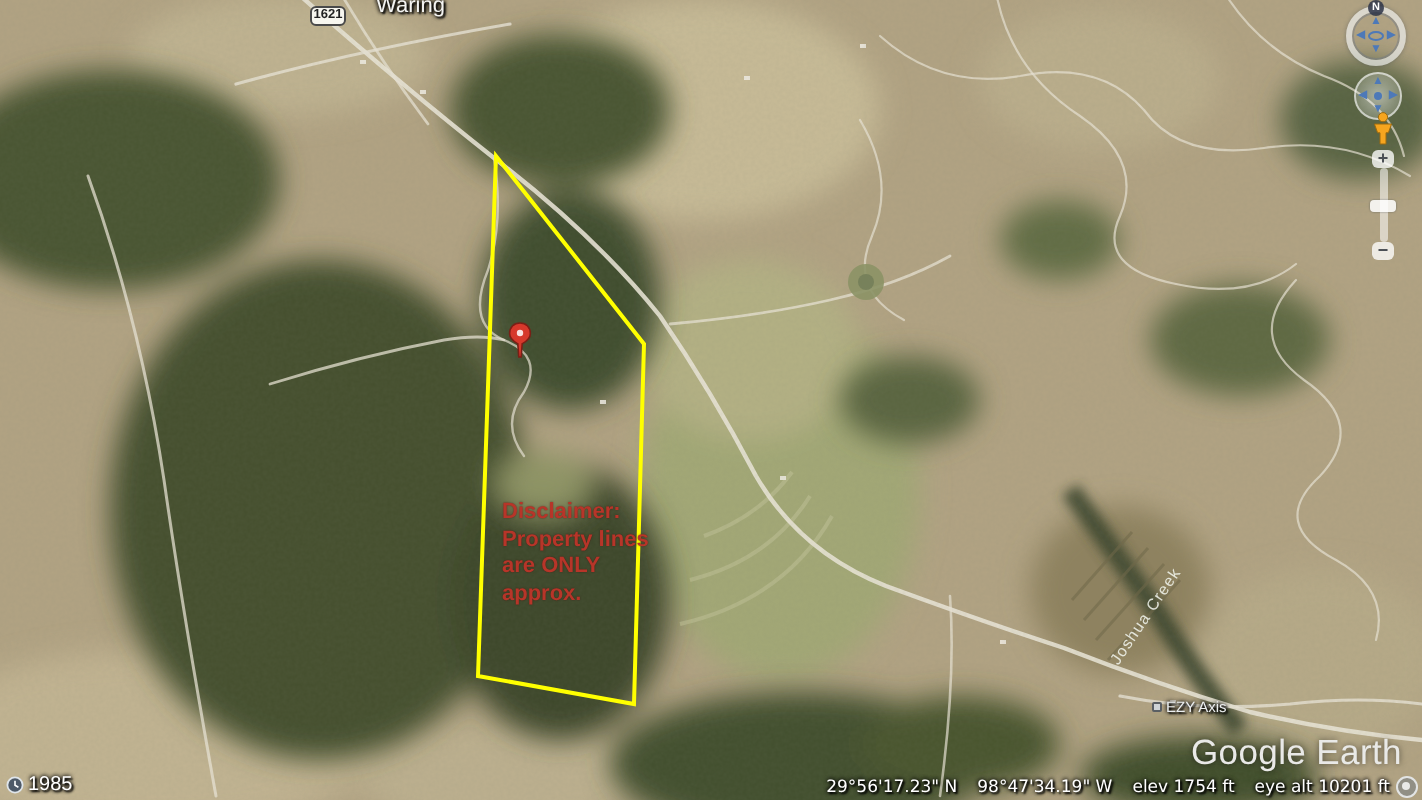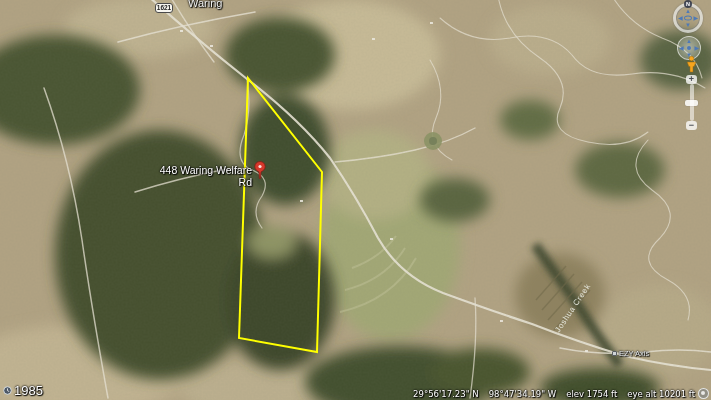--- a/index.html
+++ b/index.html
@@ -33,30 +33,30 @@
     line-height:13.5px; color:var(--disclaimer-red,#b73529);
     text-shadow:0 0 1px rgba(60,0,0,.5);
   }
   .creek-label{
     position:absolute; left:557px; top:327px; font-size:8px; letter-spacing:.6px;
     color:rgba(243,247,240,.85); transform:rotate(-56deg); transform-origin:0 50%;
     white-space:nowrap;
   }
   .place-ezy{
     position:absolute; left:576px; top:349px; display:flex; align-items:center; gap:2px;
-    font-size:7.5px; color:#eceff0;margin-left:36px;
+    font-size:7.5px; color:#eceff0;
   }
   .place-ezy .dot{
     width:5px; height:5px; background:#cfd4d6; border:1px solid #5a5f63; border-radius:1px;
   }
 
   
   .history{
     position:absolute; left:3px; bottom:2px; display:flex; align-items:center; gap:2px;
-    font-size:13px; color:#fff;text-align:center;
+    font-size:10px; color:#fff;text-align:center;
   }
 
   
   .statusbar{
     position:absolute; right:16px; bottom:1px; display:flex; gap:10px;
     font-size:8.5px; color:#fff; white-space:nowrap;
     font-family:"DejaVu Sans", sans-serif;
   }
   .globe-ind{
     position:absolute; right:2px; bottom:1px; width:11px; height:11px; border-radius:50%;
@@ -210,26 +210,31 @@
     <rect width="711" height="400" filter="url(#grain)" opacity=".18"></rect>
   </svg>
 
   <svg class="overlay" viewBox="0 0 711 400">
     <polygon points="248,78 322,172 317,352 239,338" fill="none" stroke="#ffff00" stroke-width="2"></polygon>
   </svg>
 
   <div class="road-shield">1621</div>
   <div class="town-label halo">Waring</div>
 
-  <div class="pin-label halo">448 Waring Welfare Rd</div>
   <svg class="pushpin" width="14" height="20" viewBox="0 0 14 20">
     <path d="M7,1.5 C10.2,1.5 12.2,3.8 12.2,6.8 C12.2,9.8 9.2,11.3 8.1,11.9 L7.6,18.5 L6.4,18.5 L5.9,11.9 C4.8,11.3 1.8,9.8 1.8,6.8 C1.8,3.8 3.8,1.5 7,1.5" fill="#d6382b" stroke="#7a1f16" stroke-width="0.8"></path>
     <circle cx="7" cy="6.5" r="1.6" fill="#ffffff" opacity=".85"></circle>
   </svg>
 
+  <div class="disclaimer">
+    <div>Disclaimer:</div>
+    <div>Property lines</div>
+    <div>are ONLY</div>
+    <div>approx.</div>
+  </div>
 
   <div class="creek-label">Joshua Creek</div>
 
   <div class="place-ezy halo">
     <span class="dot"></span>
     <span>EZY Axis</span>
   </div>
 
   <div class="look-ring">
     <span class="north">N</span>
@@ -267,14 +272,15 @@
   </div>
 
   <div class="statusbar halo">
     <span>29°56'17.23" N</span>
     <span>98°47'34.19" W</span>
     <span>elev 1754 ft</span>
     <span>eye alt 10201 ft</span>
   </div>
   <div class="globe-ind"></div>
 
+  <div class="logo">Google Earth</div>
 
 </div>
 
 </body></html>

